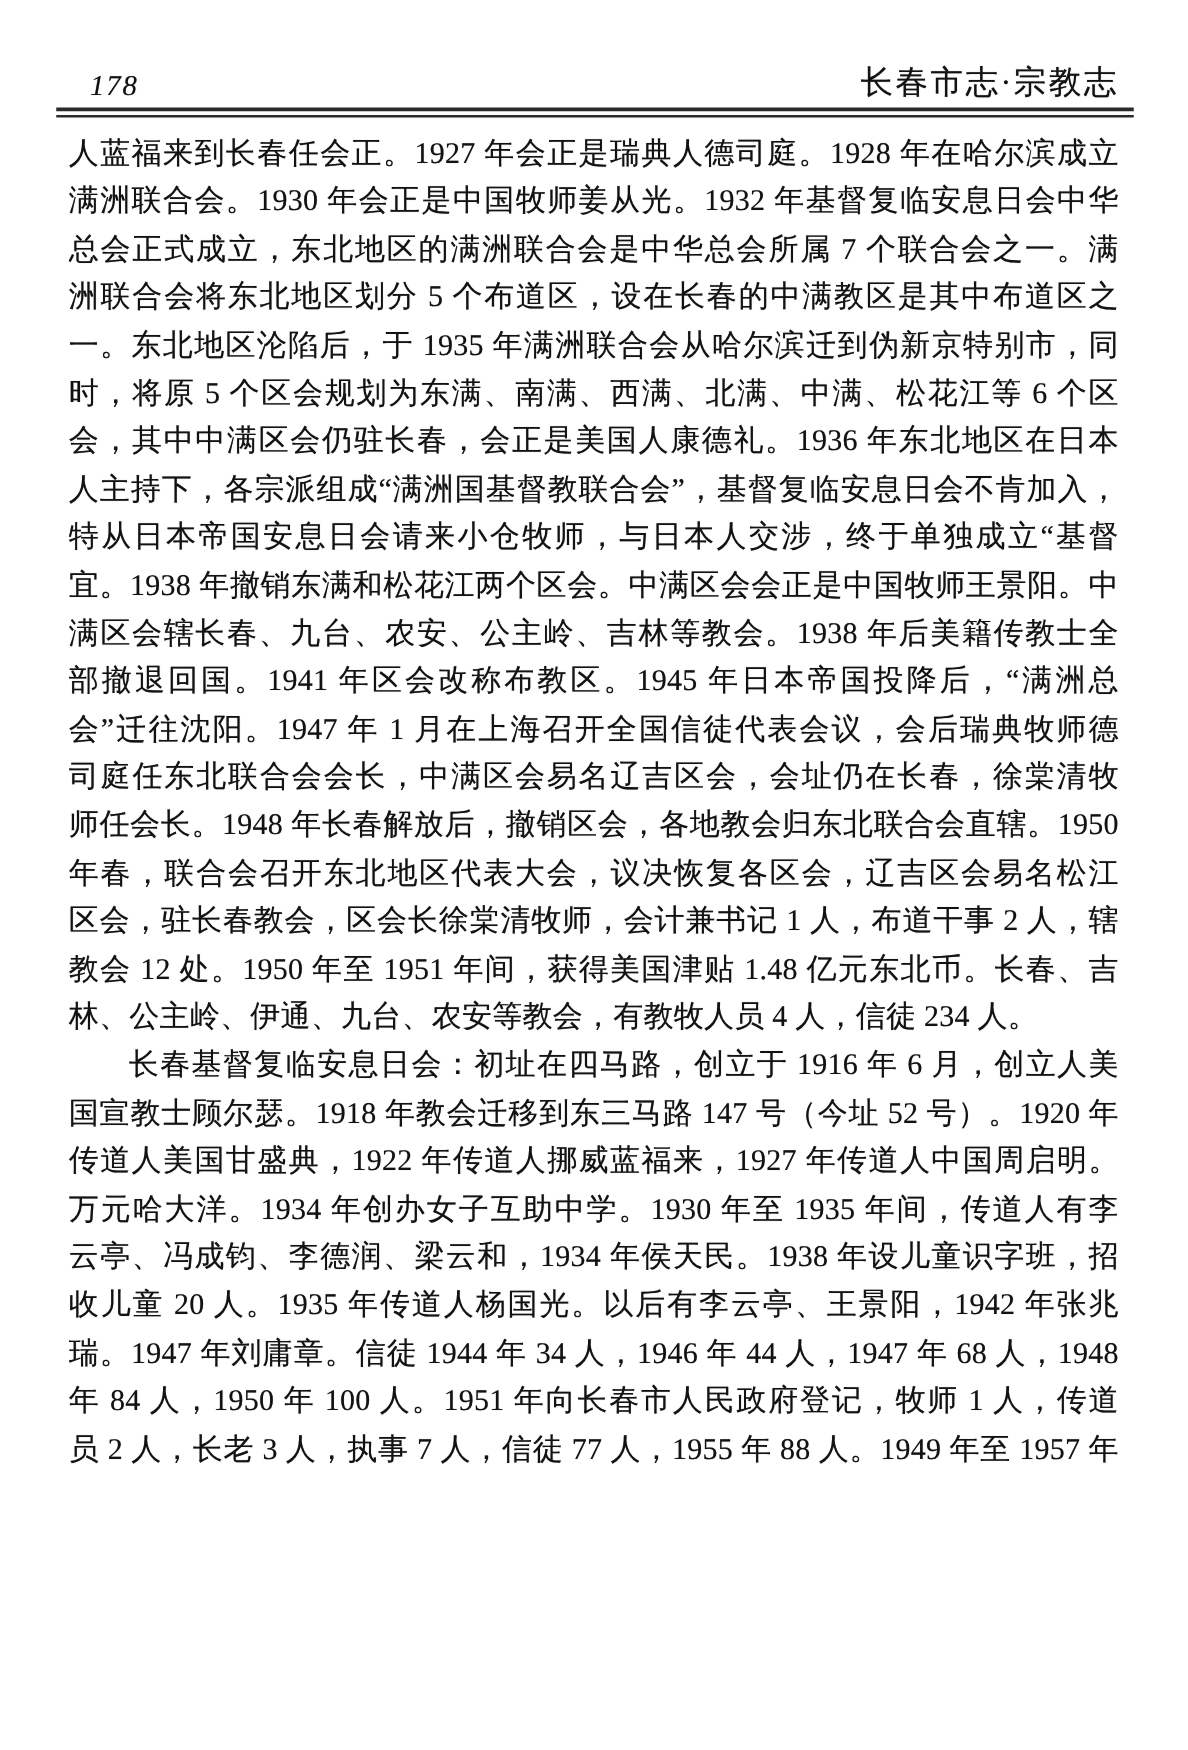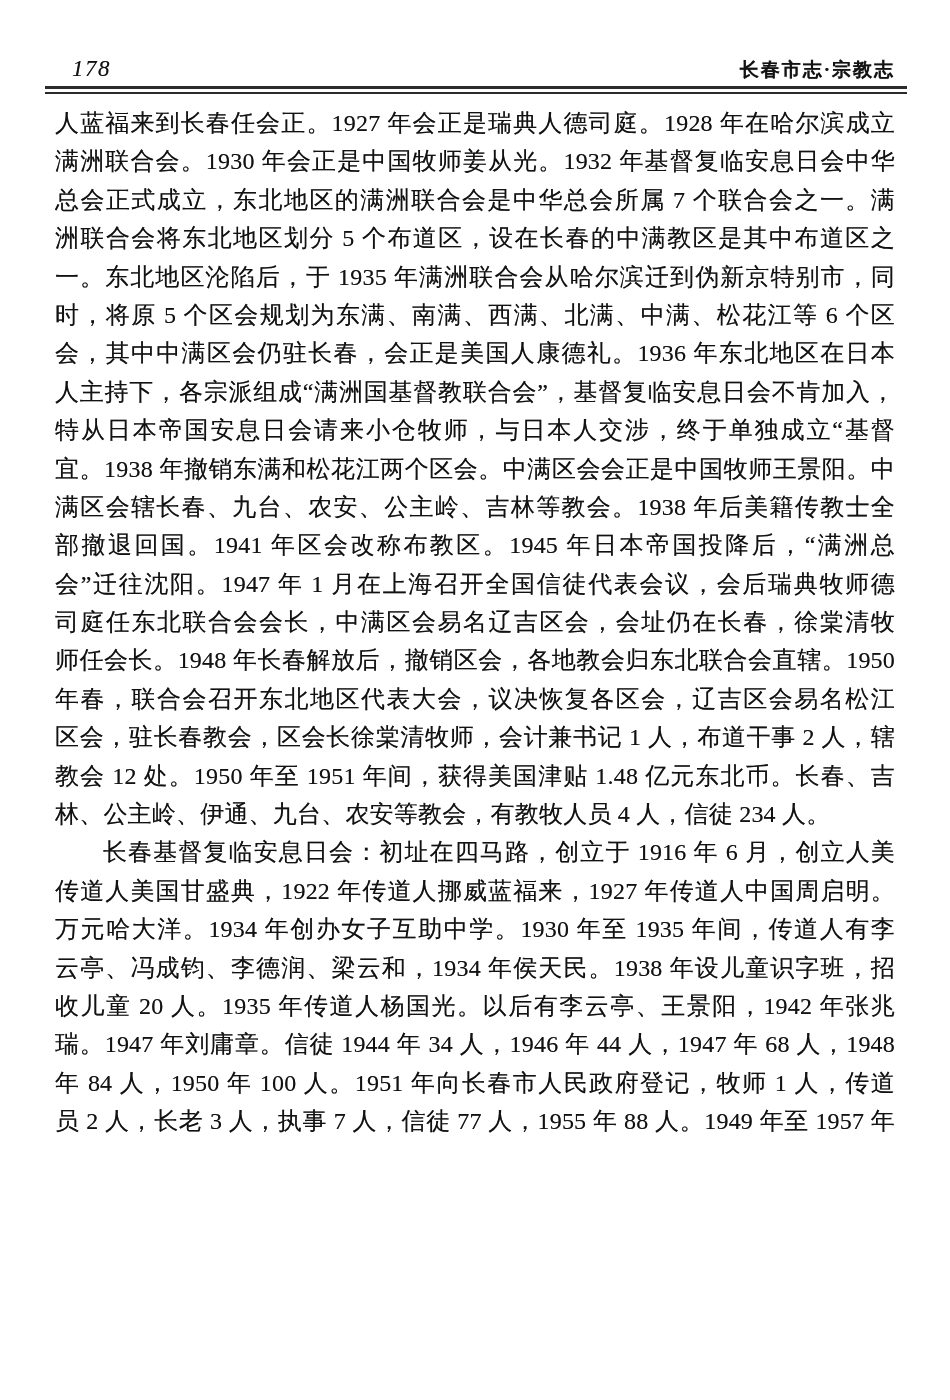--- a/index.html
+++ b/index.html
@@ -29,22 +29,22 @@
     bottom: 2px;
     font-size: 23px;
     letter-spacing: 1.5px;
     text-shadow: 0 0 0.6px rgba(0,0,0,0.55);
     font-style: italic;
   }
   .book-title {
     position: absolute;
     right: 12px;
     bottom: 1px;
-    font-size: 19px;
-    font-weight: bold;
+    font-size: 26px;
+    font-weight: normal;
     letter-spacing: 2px;
     text-shadow: 0 0 0.7px rgba(0,0,0,0.6);
   }
   .header-rule {
     position: absolute;
     top: 86px;
     left: 45px;
     width: 862px;
     height: 3px;
     border-top: 3px solid #2b2b2b;
@@ -100,20 +100,21 @@
         <div class="line">会”迁往沈阳。1947 年 1 月在上海召开全国信徒代表会议，会后瑞典牧师德</div>
         <div class="line">司庭任东北联合会会长，中满区会易名辽吉区会，会址仍在长春，徐棠清牧</div>
         <div class="line">师任会长。1948 年长春解放后，撤销区会，各地教会归东北联合会直辖。1950</div>
         <div class="line">年春，联合会召开东北地区代表大会，议决恢复各区会，辽吉区会易名松江</div>
         <div class="line">区会，驻长春教会，区会长徐棠清牧师，会计兼书记 1 人，布道干事 2 人，辖</div>
         <div class="line">教会 12 处。1950 年至 1951 年间，获得美国津贴 1.48 亿元东北币。长春、吉</div>
         <div class="line para-end">林、公主岭、伊通、九台、农安等教会，有教牧人员 4 人，信徒 234 人。</div>
       </div>
       <div class="paragraph indent">
         <div class="line">长春基督复临安息日会：初址在四马路，创立于 1916 年 6 月，创立人美</div>
+        <div class="line">国宣教士顾尔瑟。1918 年教会迁移到东三马路 147 号（今址 52 号）。1920 年</div>
         <div class="line">传道人美国甘盛典，1922 年传道人挪威蓝福来，1927 年传道人中国周启明。</div>
         <div class="line">万元哈大洋。1934 年创办女子互助中学。1930 年至 1935 年间，传道人有李</div>
         <div class="line">云亭、冯成钧、李德润、梁云和，1934 年侯天民。1938 年设儿童识字班，招</div>
         <div class="line">收儿童 20 人。1935 年传道人杨国光。以后有李云亭、王景阳，1942 年张兆</div>
         <div class="line">瑞。1947 年刘庸章。信徒 1944 年 34 人，1946 年 44 人，1947 年 68 人，1948</div>
         <div class="line">年 84 人，1950 年 100 人。1951 年向长春市人民政府登记，牧师 1 人，传道</div>
         <div class="line">员 2 人，长老 3 人，执事 7 人，信徒 77 人，1955 年 88 人。1949 年至 1957 年</div>
       </div>
     </div>
 </div>

